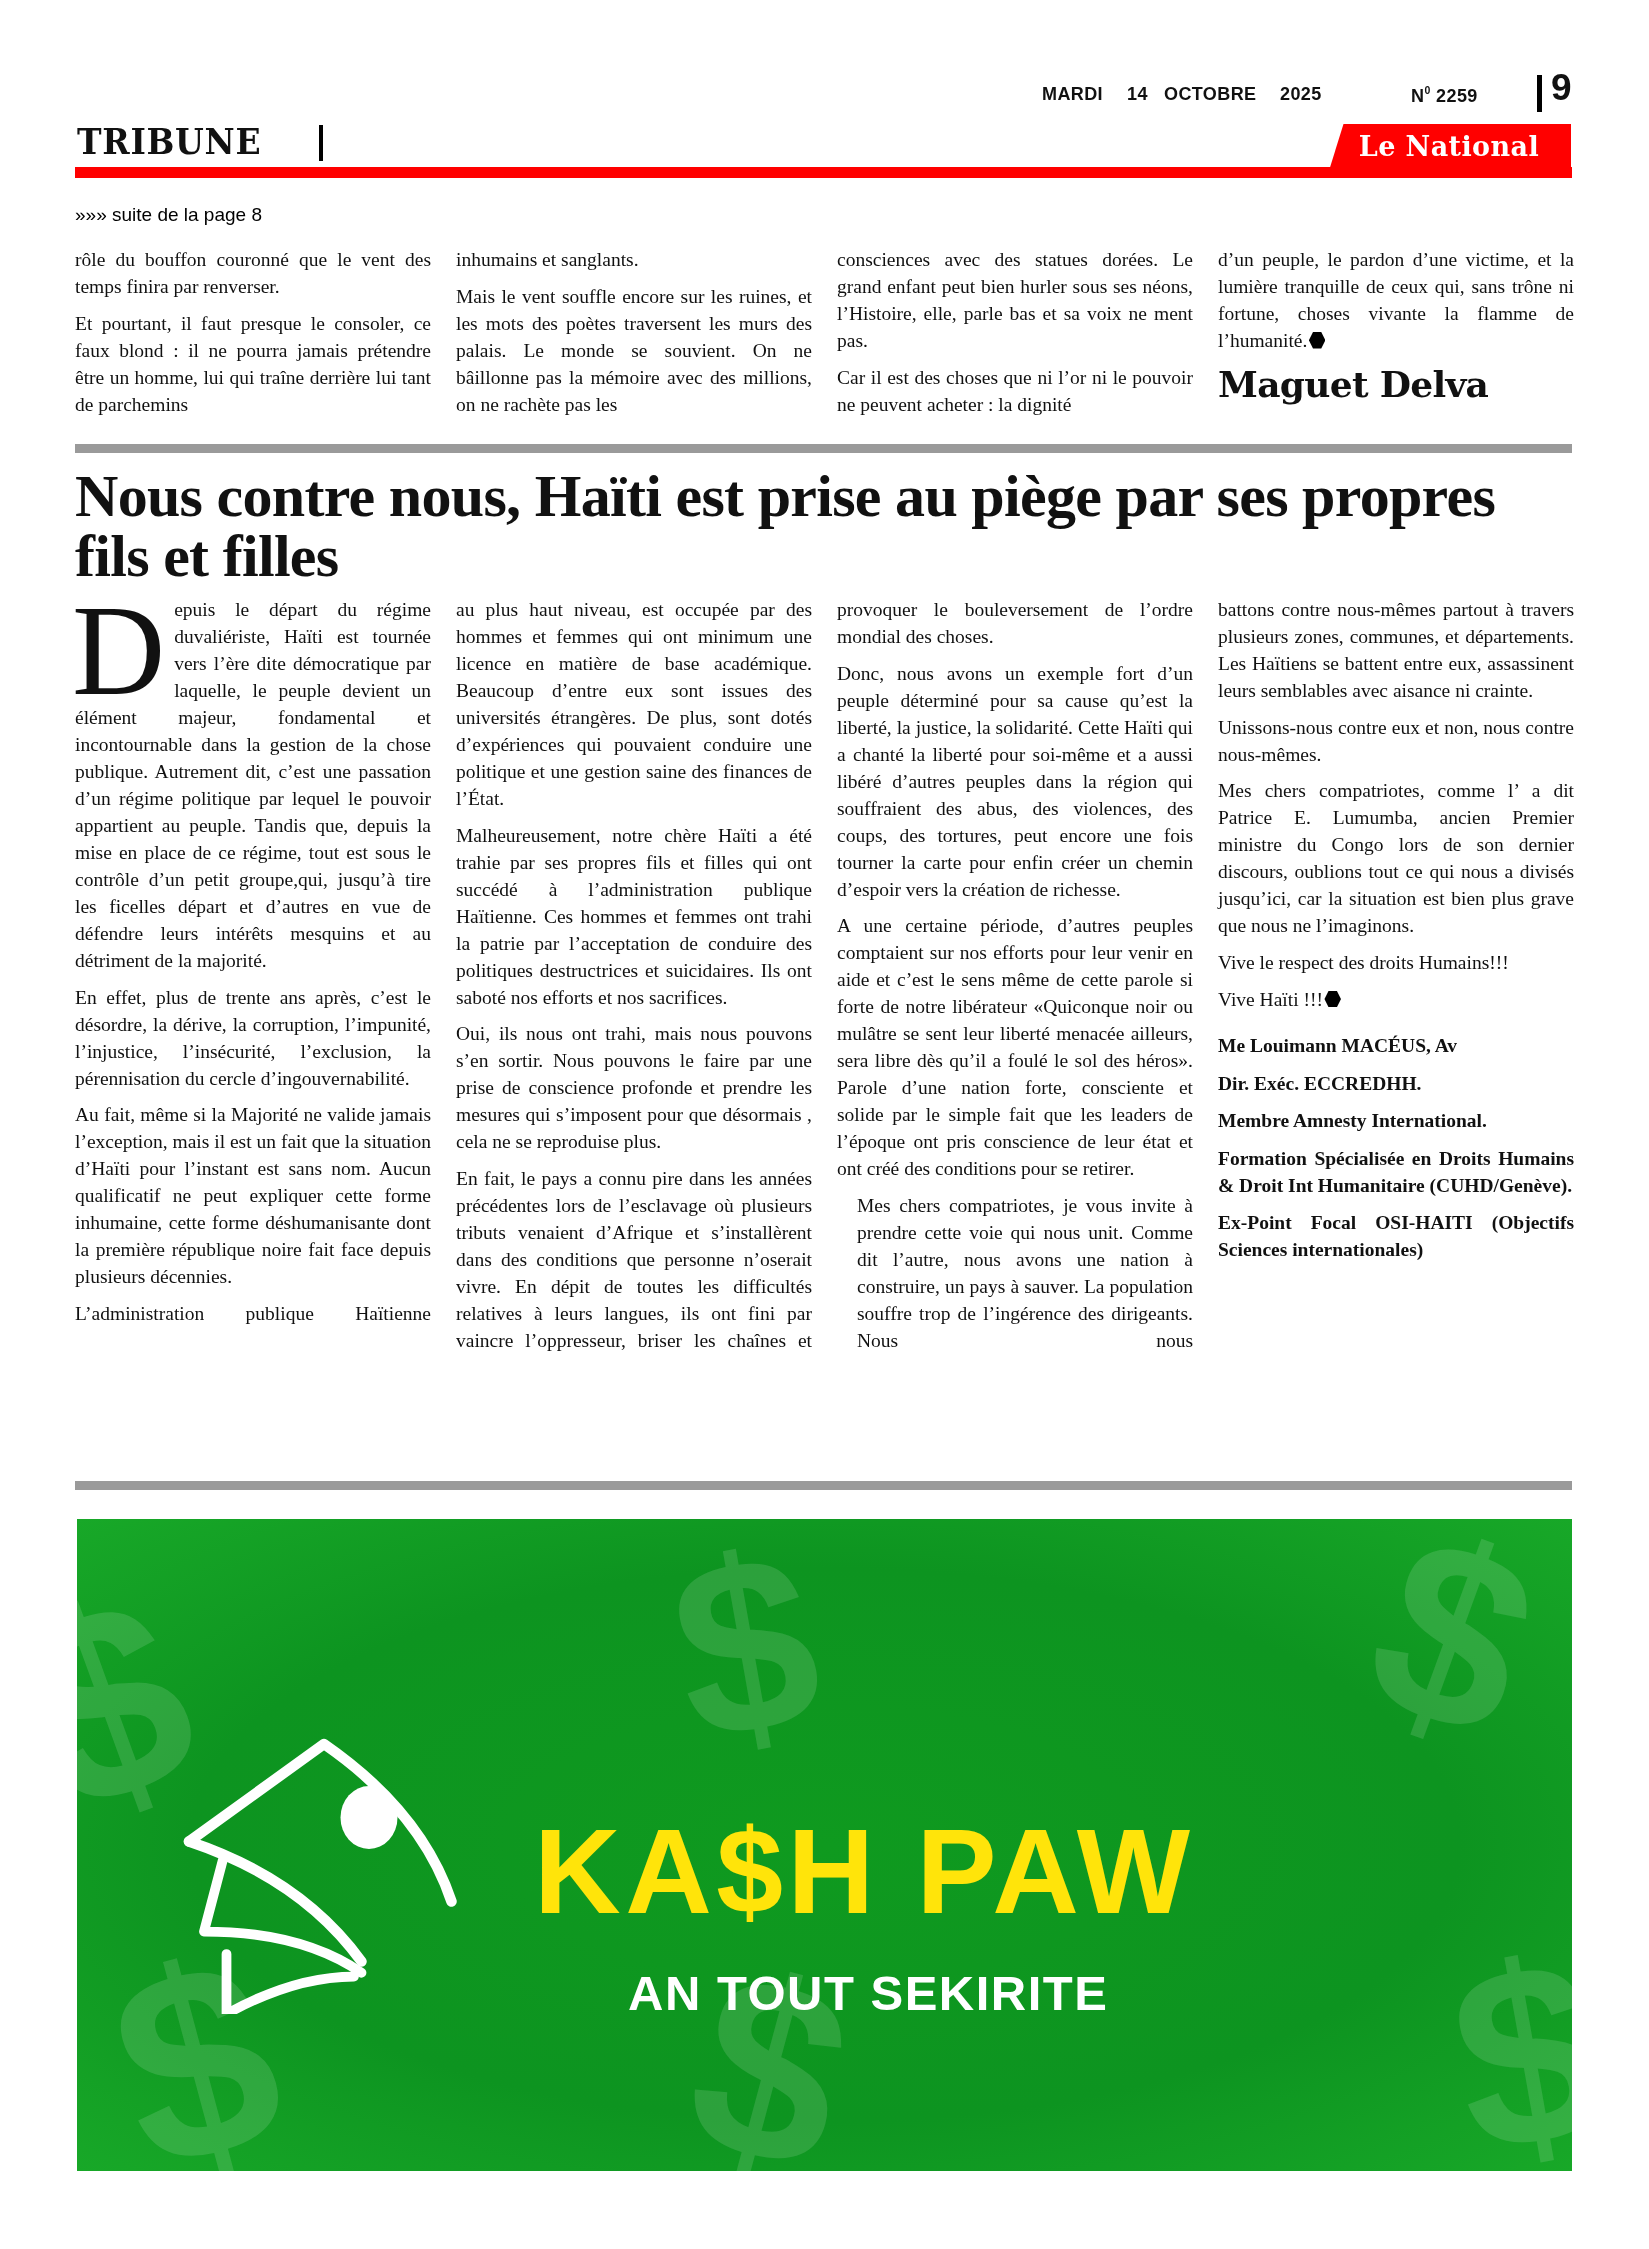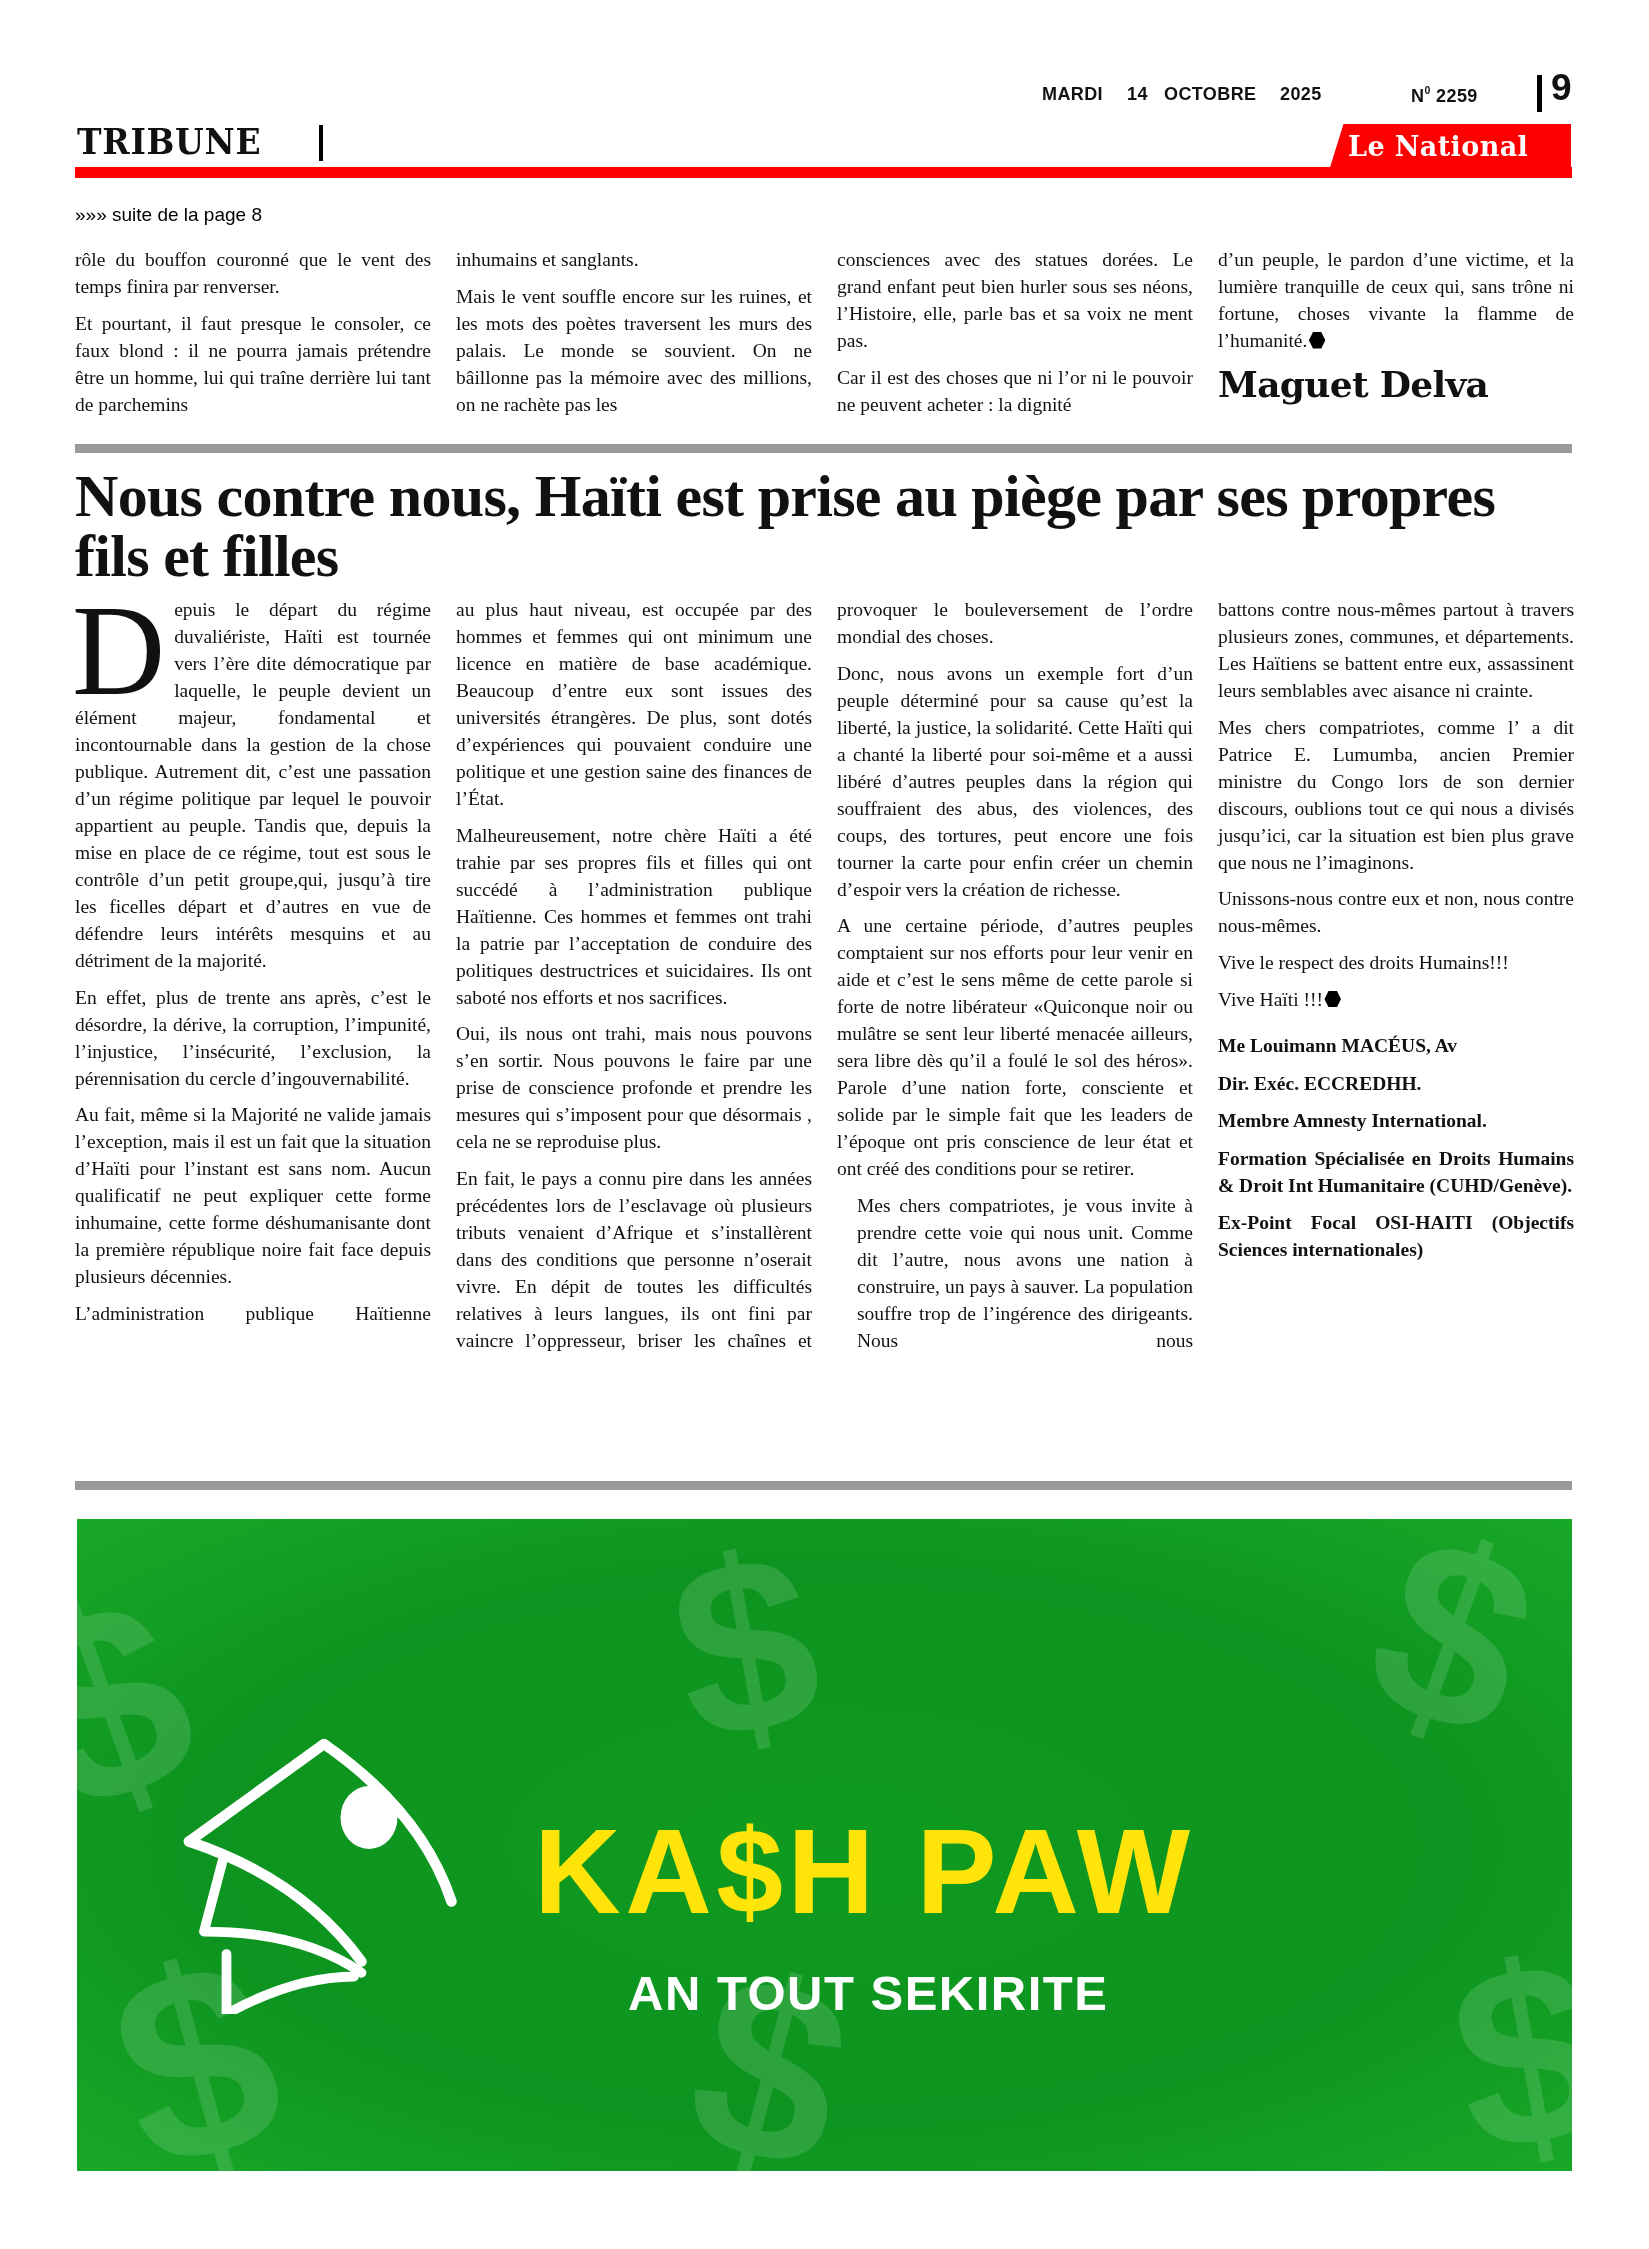--- a/index.html
+++ b/index.html
@@ -15,21 +15,21 @@
   #meta-issue { left: 369px; }
   #meta-issue sup { font-size: 10.5px; vertical-align: 7.5px; }
   #page-divider { position: absolute; left: 1537px; top: 75px; width: 4.5px; height: 37px; background: #000; }
   #page-number { position: absolute; left: 1551px; top: 69px; font-family: "Liberation Sans", sans-serif; font-weight: bold; font-size: 37px; line-height: 1; }
 
   #section-title { position: absolute; left: 77px; top: 122px; font-family: "DejaVu Serif", serif; font-weight: bold; font-size: 33px; letter-spacing: 0.7px; transform: scaleY(1.05); }
   #section-bar { position: absolute; left: 319px; top: 125px; width: 3.7px; height: 36px; background: #000; }
 
   #red-rule { position: absolute; left: 75px; top: 167px; width: 1497px; height: 10.5px; background: #ff0000; }
   #brand-tab { position: absolute; left: 1327px; top: 124px; width: 244px; height: 53px; background: #ff0000; clip-path: polygon(16.5px 0, 100% 0, 100% 100%, 0 100%); }
-  #brand-name { position: absolute; left: 1348px; top: 131px; width: 202px; text-align: left; color: #fff; font-family: "DejaVu Serif", serif; font-weight: bold; font-size: 27px; letter-spacing: 0.4px; }
+  #brand-name { position: absolute; left: 1348px; top: 131px; width: 202px; text-align: center; color: #fff; font-family: "DejaVu Serif", serif; font-weight: bold; font-size: 27px; letter-spacing: 0.4px; }
 
   #continued { position: absolute; left: 75px; top: 204px; color: #000000; font-family: "Liberation Sans", sans-serif; font-size: 19px; }
 
   
   .col { position: absolute; width: 356px; font-family: "Liberation Serif", serif; font-size: 19.5px; line-height: 27px; text-align: justify; }
   .col p { margin: 0 0 9.7px 0; }
   .cols-top .col { top: 246px; }
   .c1 { left: 75px; }
   .c2 { left: 456px; }
   .c3 { left: 837px; }
@@ -118,22 +118,22 @@
     <p style="text-align-last: justify;">En fait, le pays a connu pire dans les années précédentes lors de l’esclavage où plusieurs tributs venaient d’Afrique et s’installèrent dans des conditions que personne n’oserait vivre. En dépit de toutes les difficultés relatives à leurs langues, ils ont fini par vaincre l’oppresseur, briser les chaînes et</p>
   </div>
   <div class="col c3">
     <p>provoquer le bouleversement de l’ordre mondial des choses.</p>
     <p>Donc, nous avons un exemple fort d’un peuple déterminé pour sa cause qu’est la liberté, la justice, la solidarité. Cette Haïti qui a chanté la liberté pour soi-même et a aussi libéré d’autres peuples dans la région qui souffraient des abus, des violences, des coups, des tortures, peut encore une fois tourner la carte pour enfin créer un chemin d’espoir vers la création de richesse.</p>
     <p>A une certaine période, d’autres peuples comptaient sur nos efforts pour leur venir en aide et c’est le sens même de cette parole si forte de notre libérateur «Quiconque noir ou mulâtre se sent leur liberté menacée ailleurs,  sera libre dès qu’il a foulé le sol des héros». Parole d’une nation forte, consciente et solide par le simple fait que les leaders de l’époque ont pris conscience de leur état et ont créé des conditions pour se retirer.</p>
     <p style="text-align-last: justify; margin-left: 20px;">Mes chers compatriotes, je vous invite à prendre cette voie qui nous unit. Comme dit l’autre, nous avons une nation à construire, un pays à sauver. La population souffre trop de l’ingérence des dirigeants. Nous nous</p>
   </div>
   <div class="col c4">
     <p>battons contre nous-mêmes partout à travers plusieurs zones, communes, et départements. Les Haïtiens se battent entre eux, assassinent leurs semblables avec aisance ni crainte.</p>
+    <p>Unissons-nous contre eux et non, nous contre nous-mêmes.</p>
     <p>Mes chers compatriotes, comme l’ a dit Patrice E. Lumumba, ancien Premier ministre du Congo lors de son dernier discours, oublions tout ce qui nous a divisés jusqu’ici, car la situation est bien plus grave que nous ne l’imaginons.</p>
-    <p>Unissons-nous contre eux et non, nous contre nous-mêmes.</p>
     <p>Vive le respect des droits Humains!!!</p>
     <p><span>Vive Haïti !!!</span><span class="end-mark"></span></p>
     <div class="bold-sig">
       <p>Me Louimann MACÉUS, Av</p>
       <p>Dir. Exéc. ECCREDHH.</p>
       <p>Membre Amnesty International.</p>
       <p>Formation Spécialisée en Droits Humains &amp; Droit Int Humanitaire (CUHD/Genève).</p>
       <p>Ex-Point Focal OSI-HAITI (Objectifs Sciences internationales)</p>
     </div>
   </div>

